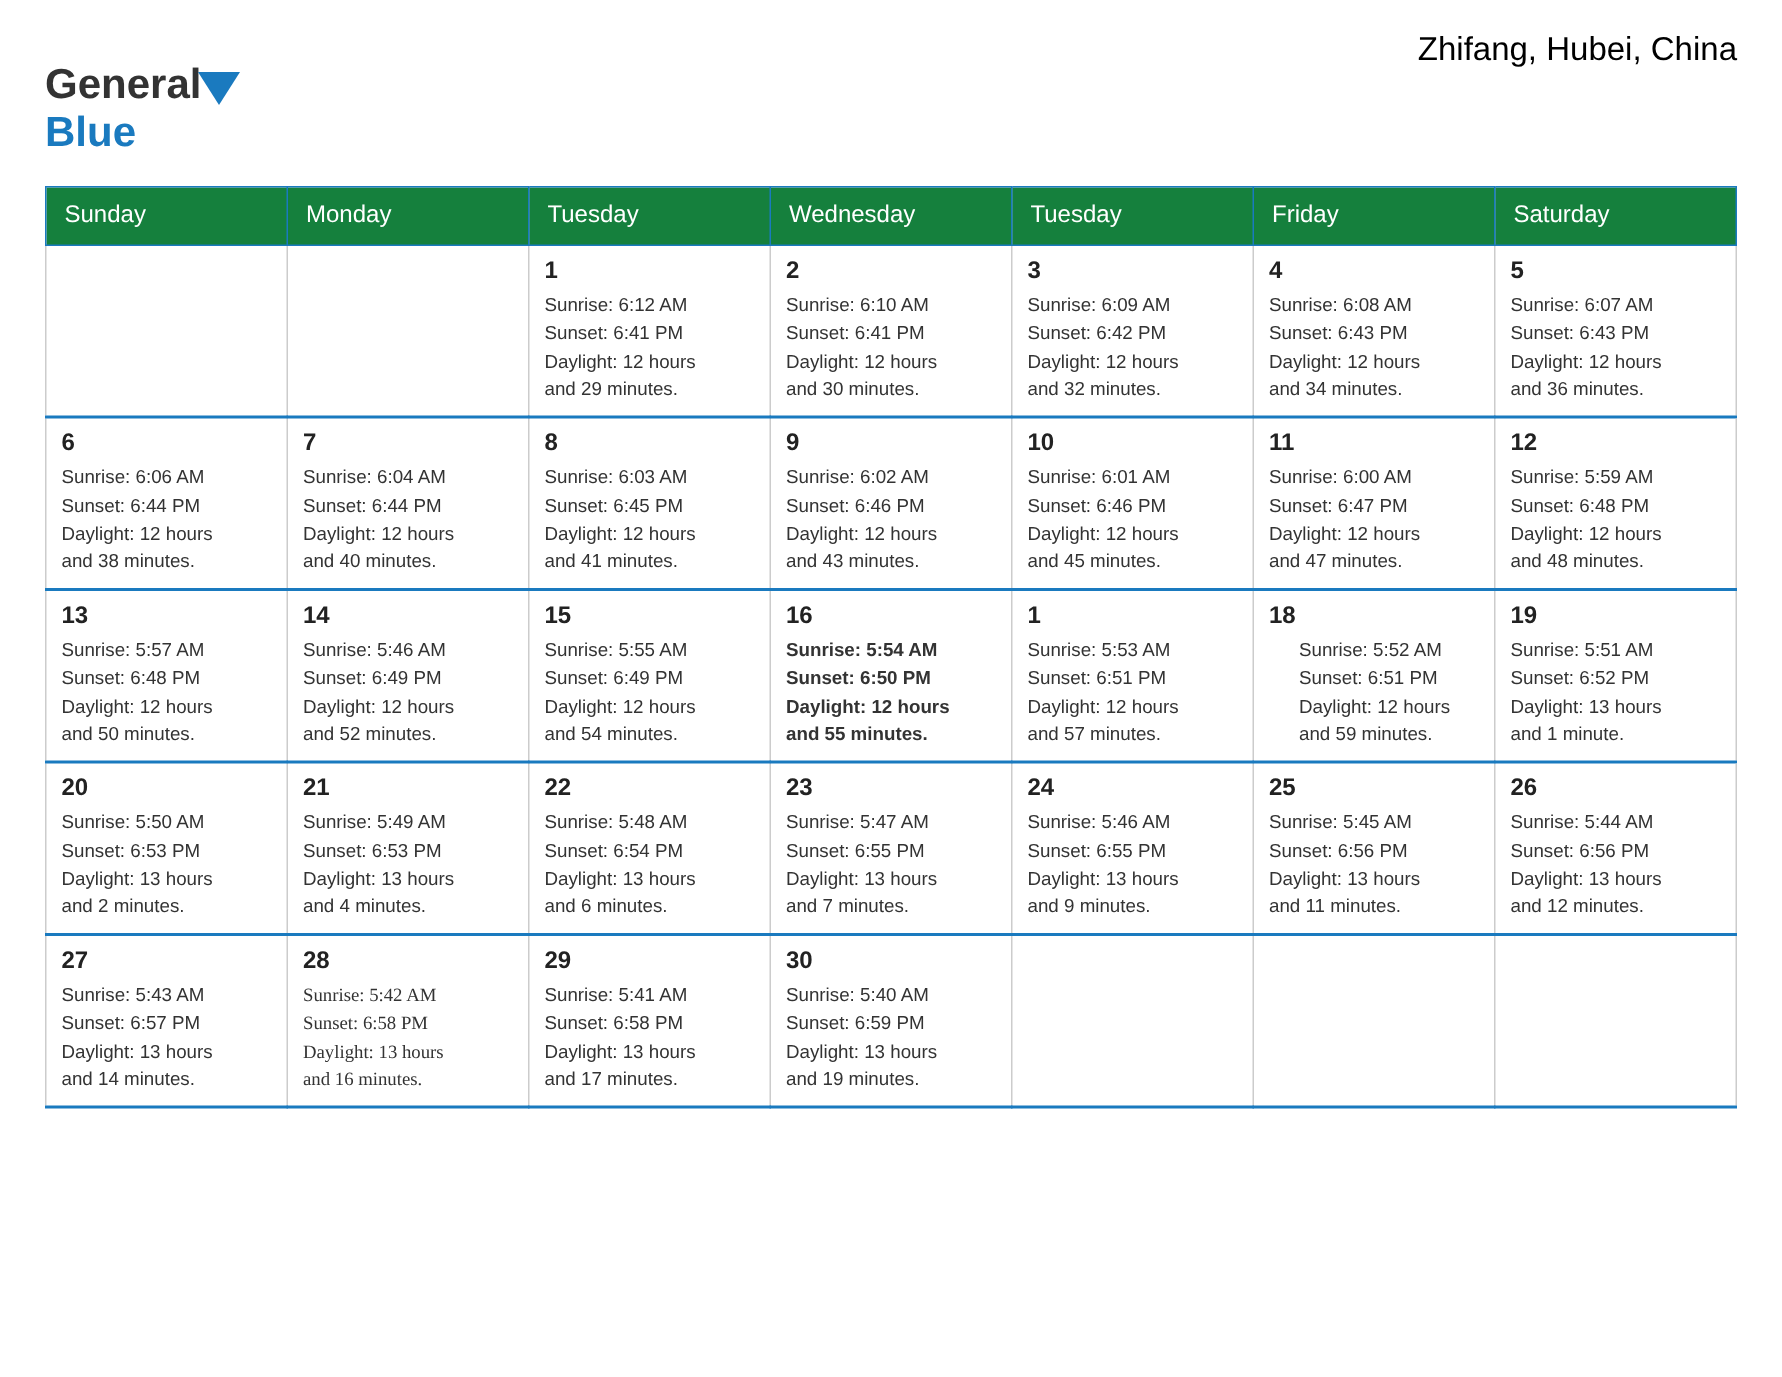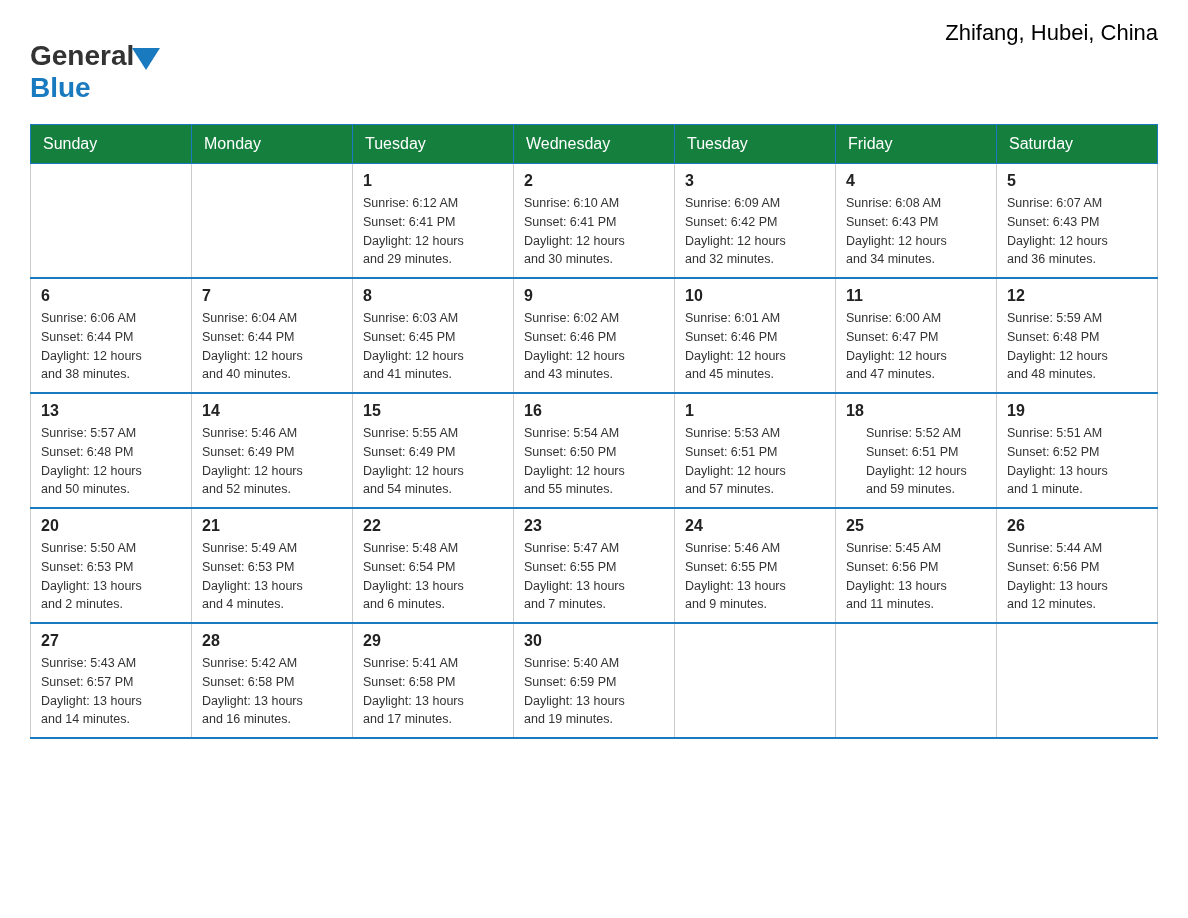--- a/index.html
+++ b/index.html
@@ -242,21 +242,21 @@
         </td>
         <td>
           <span class="day-num">15</span>
           <div class="day-info" style="white-space: pre-line;">Sunrise: 5:55 AM
 Sunset: 6:49 PM
 Daylight: 12 hours
 and 54 minutes.</div>
         </td>
         <td>
           <span class="day-num">16</span>
-          <div class="day-info" style="white-space: pre-line;">Sunrise: 5:54 AM
+          <div class="day-info" style="white-space: pre-line; font-weight: bold;">Sunrise: 5:54 AM
 Sunset: 6:50 PM
 Daylight: 12 hours
 and 55 minutes.</div>
         </td>
         <td>
           <span class="day-num">1</span>
           <div class="day-info" style="white-space: pre-line;">Sunrise: 5:53 AM
 Sunset: 6:51 PM
 Daylight: 12 hours
 and 57 minutes.</div>
@@ -330,21 +330,21 @@
       <tr>
         <td>
           <span class="day-num">27</span>
           <div class="day-info" style="white-space: pre-line;">Sunrise: 5:43 AM
 Sunset: 6:57 PM
 Daylight: 13 hours
 and 14 minutes.</div>
         </td>
         <td>
           <span class="day-num">28</span>
-          <div class="day-info" style="white-space: pre-line;">Sunrise: 5:42 AM
+          <div class="day-info" style="white-space: pre-line; font-family: Liberation Serif, serif;">Sunrise: 5:42 AM
 Sunset: 6:58 PM
 Daylight: 13 hours
 and 16 minutes.</div>
         </td>
         <td>
           <span class="day-num">29</span>
           <div class="day-info" style="white-space: pre-line;">Sunrise: 5:41 AM
 Sunset: 6:58 PM
 Daylight: 13 hours
 and 17 minutes.</div>

